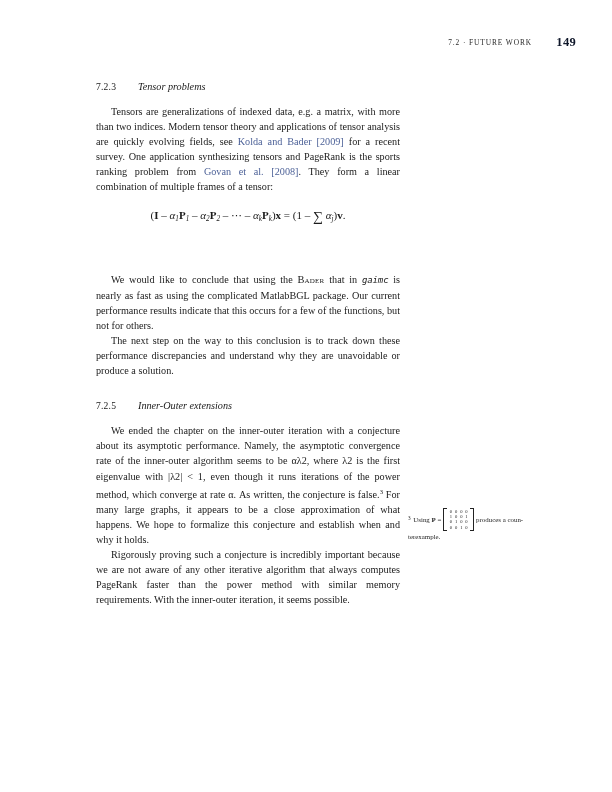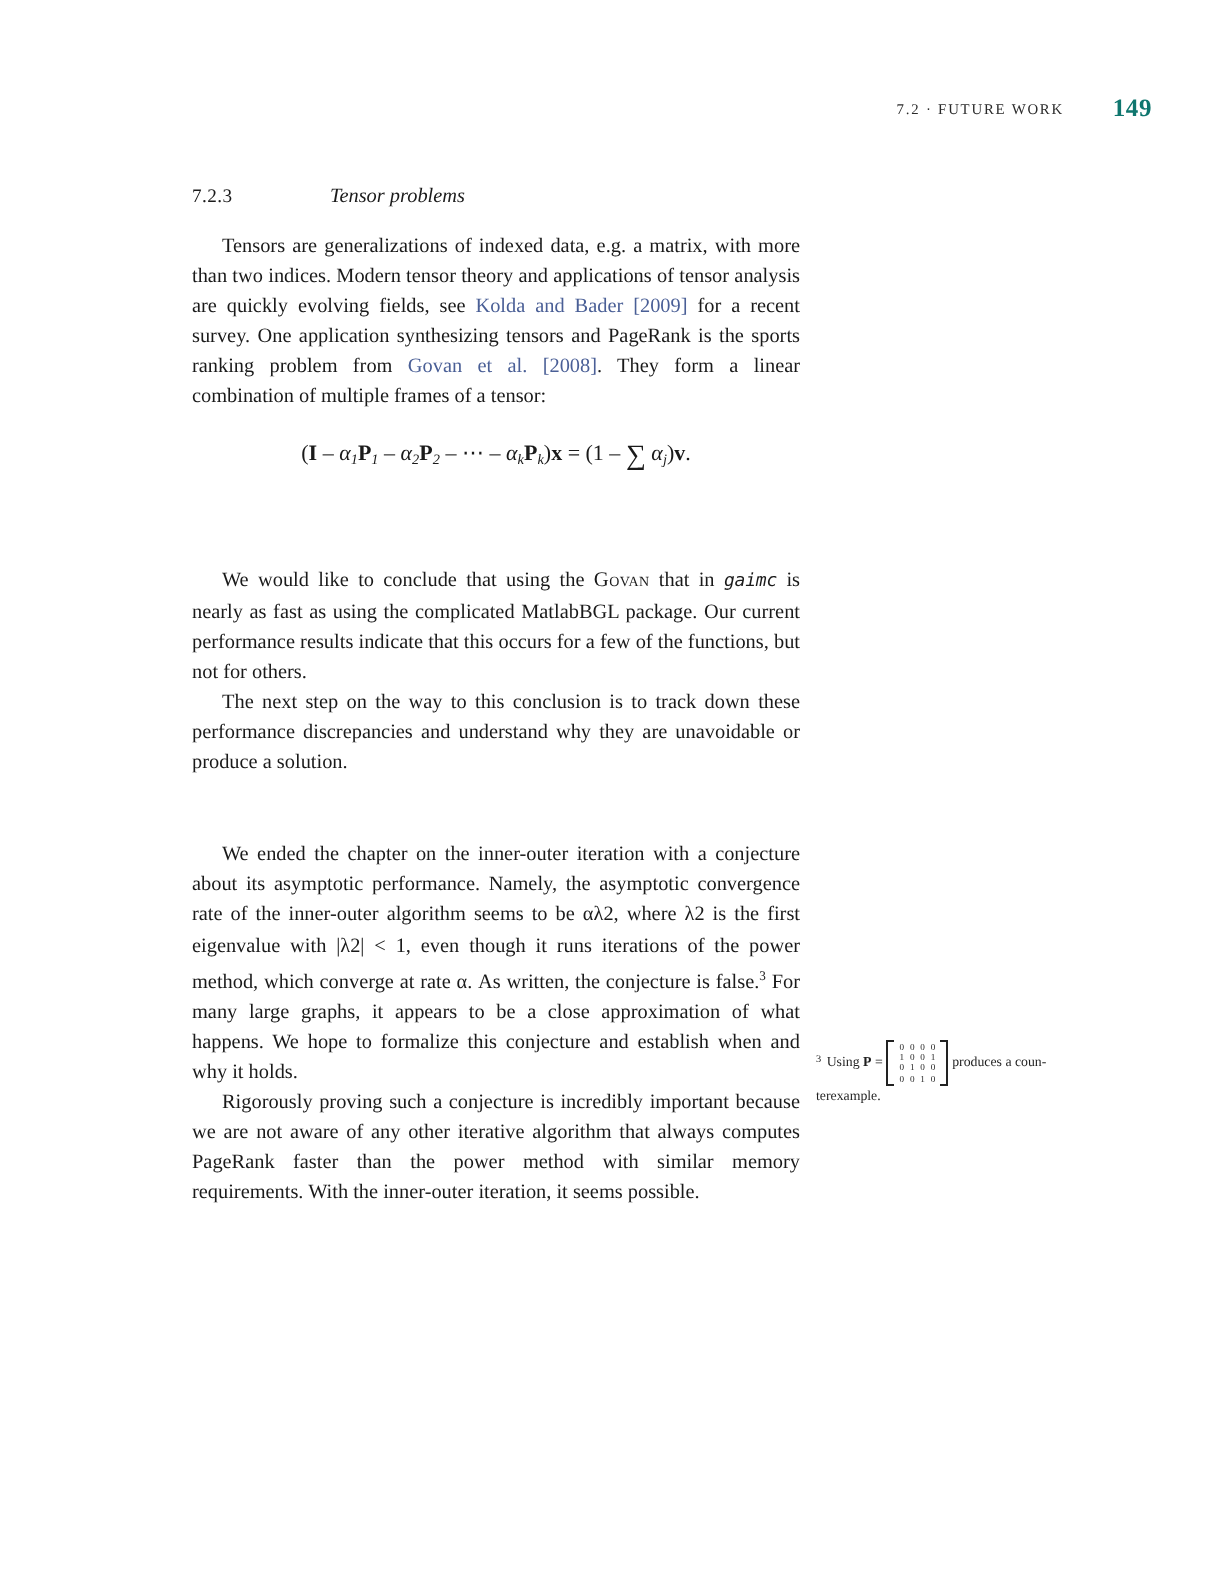--- a/index.html
+++ b/index.html
@@ -14,21 +14,20 @@
     font-family: "Liberation Serif", "DejaVu Serif", serif;
     color: #1a1a1a;
     overflow: hidden;
   }
 
   .page {
     position: absolute;
     inset: 0;
     width: 612px;
     height: 744px;
-    margin-top: 12px;
   }
 
   
   .running-head {
     position: absolute;
     top: 38px;
     left: 0;
     width: 612px;
     height: 14px;
   }
@@ -42,42 +41,41 @@
     font-variant: small-caps;
     color: #2a2a2a;
     white-space: nowrap;
   }
   .rh-pageno {
     position: absolute;
     right: 36px;
     top: -3px;
     font-size: 12.5px;
     font-weight: bold;
-    color: #0f766e;
+    color: #0f172a;
     letter-spacing: 0.3px;
   }
 
   
   .column {
     position: absolute;
     left: 96px;
     top: 80px;
     width: 304px;
   }
 
   h3.section-head {
     font-size: 9.6px;
     font-weight: normal;
     margin: 0;
     padding: 0;
     line-height: 14px;
     color: #1a1a1a;
     display: flex;
     align-items: baseline;
-    gap: 27px;
   }
   h3.section-head .num {
     width: 42px;
     flex: 0 0 42px;
     font-style: normal;
     letter-spacing: 0.2px;
   }
   h3.section-head .ttl {
     font-style: italic;
     font-size: 10.2px;
@@ -205,27 +203,31 @@
     </div>
 
 
 
     <div class="spacer-sec"></div>
 
     <div class="spacer-head"></div>
 
 
     <p class="body">
-      <span>We would like to conclude that using the </span><span class="smallcaps">Govan</span><span> that in </span><span class="mono-name">gaimc</span><span> is nearly as fast as using the complicated MatlabBGL package. Our current performance results indicate that this occurs for a few of the functions, but not for others.</span>
+      <span>We would like to conclude that using the </span><span class="smallcaps">Bader</span><span> that in </span><span class="mono-name">gaimc</span><span> is nearly as fast as using the complicated MatlabBGL package. Our current performance results indicate that this occurs for a few of the functions, but not for others.</span>
     </p>
 
     <p class="body">The next step on the way to this conclusion is to track down these performance discrepancies and understand why they are unavoidable or produce a solution.</p>
 
     <div class="spacer-sec"></div>
 
+    <h3 class="section-head">
+      <span class="num">7.2.5</span>
+      <span class="ttl">Inner-Outer extensions</span>
+    </h3>
     <div class="spacer-head"></div>
 
     <p class="body">
       <span>We ended the chapter on the inner-outer iteration with a conjecture about its asymptotic performance. Namely, the asymptotic convergence rate of the inner-outer algorithm seems to be αλ2, where λ2 is the first eigenvalue with |λ2| &lt; 1, even though it runs iterations of the power method, which converge at rate α. As written, the conjecture is false.</span><sup class="fnmark">3</sup><span> For many large graphs, it appears to be a close approximation of what happens. We hope to formalize this conjecture and establish when and why it holds.</span>
     </p>
 
     <p class="body">Rigorously proving such a conjecture is incredibly important because we are not aware of any other iterative algorithm that always computes PageRank faster than the power method with similar memory requirements. With the inner-outer iteration, it seems possible.</p>
 
   </div>
 

